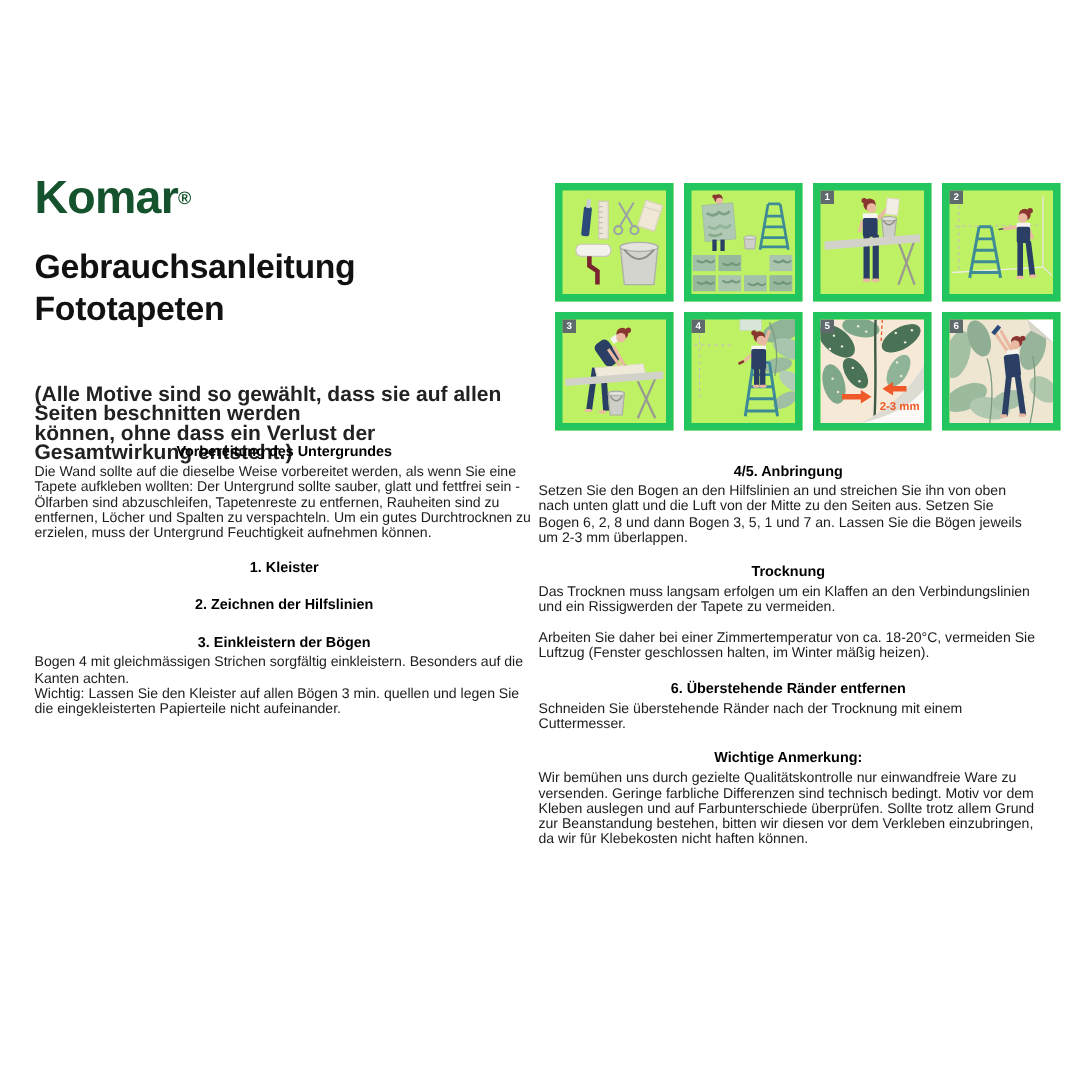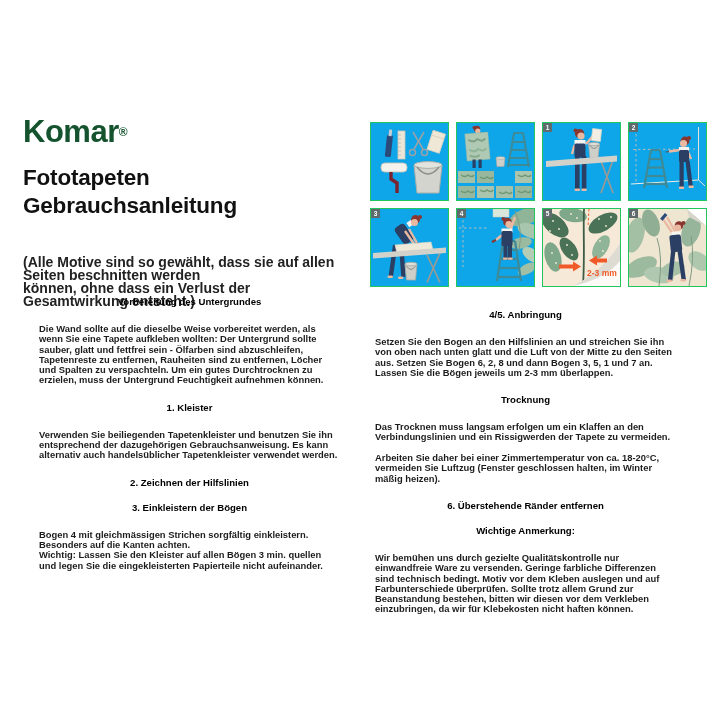--- a/index.html
+++ b/index.html
@@ -13,50 +13,49 @@
   .logo .reg{font-size:12px;vertical-align:top;position:relative;top:0px;font-weight:bold;}
   .title{position:absolute;left:23px;top:164px;font-size:22.5px;font-weight:bold;
          color:#111;line-height:28px;letter-spacing:-0.2px;}
   .note{position:absolute;left:23px;top:256px;width:336px;font-size:14px;
         line-height:13px;color:#222;white-space:pre-line;font-weight:bold;}
   .col{position:absolute;width:333px;}
   .col-left{left:23px;top:296px;}
   .col-right{left:359px;top:309px;}
   .section{margin:0 0 13px 0;}
   .section h3{margin:0 0 1px 0;font-size:9.6px;line-height:12px;font-weight:bold;color:#000;text-align:center;}
-  .section p{margin:16px;font-size:9.4px;line-height:10.3px;color:#1c1c1c;white-space:pre-line;font-weight:bold;}
+  .section p{margin:0;font-size:9.4px;line-height:10.3px;color:#1c1c1c;white-space:pre-line;}
   .panels{position:absolute;left:370px;top:122px;width:337px;
           display:grid;grid-template-columns:repeat(4,79px);grid-auto-rows:79px;gap:7px;}
-  .panel{position:relative;background:#0ea5e9;border:1px solid #22c55e;box-sizing:border-box;}
+  .panel{position:relative;background:#bef264;border:5px solid #22c55e;box-sizing:border-box;}
   .panel svg{position:absolute;left:0;top:0;width:100%;height:100%;display:block;}
   .badge{position:absolute;left:0;top:0;width:9px;height:9px;z-index:2;
          background:#5f6a6c;color:#fff;font-size:6.5px;line-height:9px;
          text-align:center;font-weight:bold;}
 </style>
 </head>
 <body>
 
 <div class="logo"><span>Komar</span><span class="reg">®</span></div>
 
 <div class="title">
+  <div>Gebrauchsanleitung</div>
   <div>Fototapeten</div>
-  <div>Gebrauchsanleitung</div>
 </div>
 
 <div class="note">(Alle Motive sind so gewählt, dass sie auf allen Seiten beschnitten werden
 können, ohne dass ein Verlust der Gesamtwirkung entsteht.)</div>
 
 <div class="col col-left">
   <div class="section">
     <h3>Vorbereitung des Untergrundes</h3>
     <p>Die Wand sollte auf die dieselbe Weise vorbereitet werden, als wenn Sie eine Tapete aufkleben wollten: Der Untergrund sollte sauber, glatt und fettfrei sein - Ölfarben sind abzuschleifen, Tapetenreste zu entfernen, Rauheiten sind zu entfernen, Löcher und Spalten zu verspachteln. Um ein gutes Durchtrocknen zu erzielen, muss der Untergrund Feuchtigkeit aufnehmen können.</p>
   </div>
   <div class="section">
     <h3>1. Kleister</h3>
-    <p>Verwenden Sie beiliegenden Tapetenkleister und benutzen Sie ihn entsprechend der dazugehörigen Gebrauchsanweisung. Es kann alternativ auch handelsüblicher Tapetenkleister verwendet werden.</p>
   </div>
   <div class="section">
     <h3>2. Zeichnen der Hilfslinien</h3>
   </div>
   <div class="section">
     <h3>3. Einkleistern der Bögen</h3>
     <p>Bogen 4 mit gleichmässigen Strichen sorgfältig einkleistern. Besonders auf die Kanten achten.
 Wichtig: Lassen Sie den Kleister auf allen Bögen 3 min. quellen und legen Sie die eingekleisterten Papierteile nicht aufeinander.</p>
   </div>
 </div>
@@ -67,20 +66,21 @@
     <p>Setzen Sie den Bogen an den Hilfslinien an und streichen Sie ihn von oben nach unten glatt und die Luft von der Mitte zu den Seiten aus. Setzen Sie Bogen 6, 2, 8 und dann Bogen 3, 5, 1 und 7 an. Lassen Sie die Bögen jeweils um 2-3 mm überlappen.</p>
   </div>
   <div class="section">
     <h3>Trocknung</h3>
     <p>Das Trocknen muss langsam erfolgen um ein Klaffen an den Verbindungslinien und ein Rissigwerden der Tapete zu vermeiden.
 
 Arbeiten Sie daher bei einer Zimmertemperatur von ca. 18-20°C, vermeiden Sie Luftzug (Fenster geschlossen halten, im Winter mäßig heizen).</p>
   </div>
   <div class="section">
     <h3>6. Überstehende Ränder entfernen</h3>
+    <p>Schneiden Sie überstehende Ränder nach der Trocknung mit einem Cuttermesser.</p>
   </div>
   <div class="section">
     <h3>Wichtige Anmerkung:</h3>
     <p>Wir bemühen uns durch gezielte Qualitätskontrolle nur einwandfreie Ware zu versenden. Geringe farbliche Differenzen sind technisch bedingt. Motiv vor dem Kleben auslegen und auf Farbunterschiede überprüfen. Sollte trotz allem Grund zur Beanstandung bestehen, bitten wir diesen vor dem Verkleben einzubringen, da wir für Klebekosten nicht haften können.</p>
   </div>
 </div>
 
 <div class="panels">
 
   <div class="panel">

